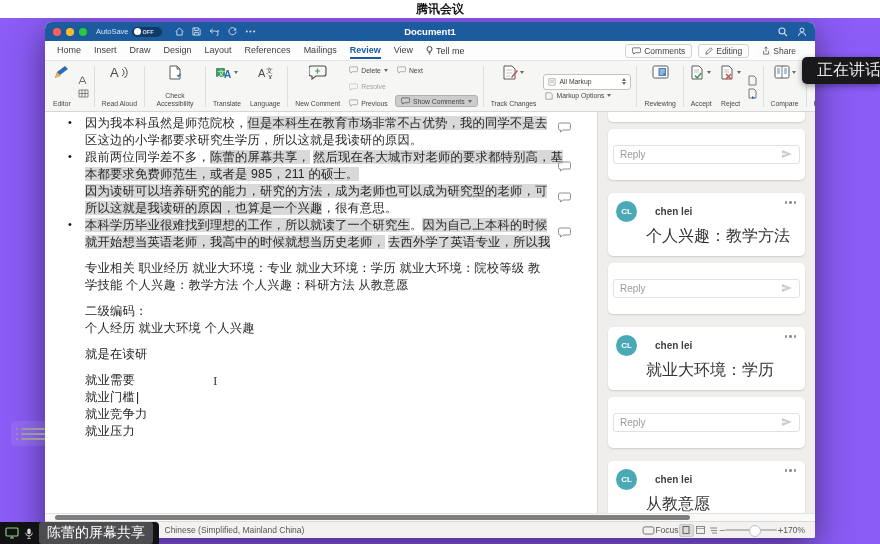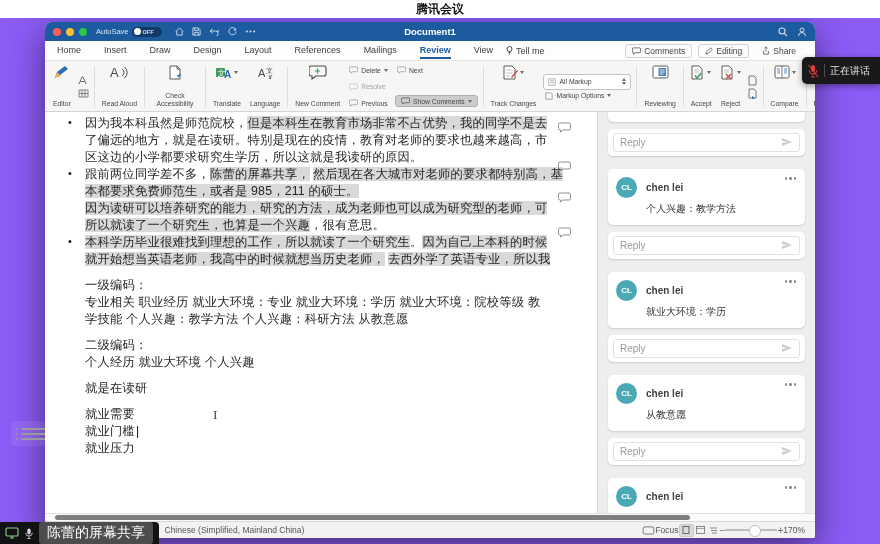--- a/index.html
+++ b/index.html
@@ -6,21 +6,21 @@
   .stage{position:relative;width:880px;height:544px;overflow:hidden;background:#8b5cf6;
          font-family:"Liberation Sans","DejaVu Sans",sans-serif;}
   
   .meetbar{position:absolute;top:0;left:0;right:0;height:18px;background:#ffffff;
            display:flex;align-items:center;justify-content:center;z-index:40}
   .meet-title{font-size:12px;color:#151515;font-weight:700}
   .ov-tr{position:absolute;top:57px;right:0;width:68px;height:27px;background:#19191b;
          border-radius:5px 0 0 5px;display:flex;align-items:center;gap:5px;padding:0 5px;
          overflow:hidden;z-index:30;box-shadow:0 2px 6px rgba(0,0,0,.4)}
   .ov-tr .sep{width:1px;height:13px;background:#4c4c4e}
-  .speaking{font-size:10px;color:#e8e8e8;white-space:nowrap}
+  .speaking{font-size:16px;color:#e8e8e8;white-space:nowrap}
   .ov-bl{position:absolute;left:0;bottom:0;height:22px;background:#121214;display:flex;
          align-items:center;gap:5px;padding:0 6px 0 5px;z-index:30;border-radius:0 4px 0 0}
   .share-tip{background:#4d4d50;color:#fff;font-size:14px;padding:2px 8px;border-radius:3px;white-space:nowrap}
   .left-list-icon{position:absolute;left:11px;top:421px;width:29px;height:25px;z-index:25;
          background:rgba(255,255,255,.08);border-radius:4px;display:flex;flex-direction:column;
          justify-content:center;gap:3px;padding:0 5px}
   .left-list-icon i{display:block;height:2px;background:#9a9a9c;border-radius:1px;position:relative;margin-left:5px}
   .left-list-icon i::before{content:"";position:absolute;left:-5px;top:0;width:2px;height:2px;background:#9a9a9c;border-radius:50%}
   
   .word{position:absolute;left:45px;top:22px;width:770px;height:516px;background:#fff;
@@ -71,28 +71,28 @@
   .dline .hl + .hl{margin-left:3px}
   .bullet{position:absolute;left:-17px;top:-1px;font-size:11px;color:#111}
   .blank{height:9px}
   .caret{color:#111;font-weight:400;margin-left:1px}
   .ibeam{position:absolute;left:128px;top:1px;font-size:11.5px;color:#3a3a3a;font-family:"DejaVu Serif",serif}
   .mbubble{position:absolute;right:26px}
   
   .panel{width:197px;background:#efeeec;border-left:1px solid #d8d8d8;padding:0 10px;overflow:hidden;flex:none}
   .ccard{background:#fff;border-radius:5px;box-shadow:0 1px 2px rgba(0,0,0,.14);padding:8px;position:relative}
   .ccard.stub{height:16px;margin-top:-6px;padding:0}
-  .crow{display:flex;align-items:center;gap:9px}
+  .crow{display:flex;align-items:center;gap:18px}
   .avatar{width:21px;height:21px;border-radius:50%;background:#4aa9b5;color:#fff;font-size:8px;font-weight:700;
           display:flex;align-items:center;justify-content:center;flex:none}
   .cname{font-size:10px;font-weight:700;color:#3f3f3f}
   .dots{position:absolute;right:9px;top:8px;display:flex;gap:2px}
   .dots i{width:2.5px;height:2.5px;border-radius:50%;background:#8d8d8d;display:block}
-  .ctext{margin:4px 0 1px 30px;font-size:10px;color:#333;white-space:nowrap}
-  .creply{background:#fff;border-radius:5px;box-shadow:0 1px 2px rgba(0,0,0,.14);padding:4px 5px;margin-top:7px}
+  .ctext{margin:4px 0 1px 30px;font-size:16px;color:#333;white-space:nowrap}
+  .creply{background:#fff;border-radius:5px;box-shadow:0 1px 2px rgba(0,0,0,.14);padding:16px 5px;margin-top:7px}
   .rinput{border:1px solid #e1e1e1;border-radius:3px;height:17px;display:flex;align-items:center;
           justify-content:space-between;padding:0 6px;font-size:10px;color:#9b9b9b}
   .gap13{margin-top:13px}
   
   .hscroll{height:7px;background:#fafafa;border-top:1px solid #e2e2e2;position:relative;flex:none}
   .hthumb{position:absolute;left:10px;top:1px;width:635px;height:5px;background:#7f7f7f;border-radius:3px}
   .statusbar{height:16px;background:#f3f2f1;border-top:1px solid #d9d9d9;display:flex;align-items:center;
              font-size:8.5px;color:#565656;padding:0 10px 0 60px;gap:7px;flex:none}
   .sb-right{margin-left:auto;display:flex;align-items:center;gap:0}
   .viewbtn{width:13px;height:11px;border-radius:2px;display:flex;align-items:center;justify-content:center}
@@ -151,21 +151,21 @@
             <path d="M6.3 6.3 9 9" stroke="#cfe0f2" stroke-width="1.1"></path>
           </svg>
         <svg width="10" height="10" viewBox="0 0 10 10">
             <circle cx="5" cy="3" r="2" fill="none" stroke="#cfe0f2" stroke-width="1"></circle>
             <path d="M1.5 9a3.5 3.5 0 0 1 7 0" fill="none" stroke="#cfe0f2" stroke-width="1"></path>
           </svg>
       </span>
     </div>
 
     <div class="menubar">
-      <span style="display:flex;gap:23px">
+      <span style="display:flex;gap:13px">
           <span class="mtab">Home</span>
           <span class="mtab">Insert</span>
           <span class="mtab">Draw</span>
           <span class="mtab">Design</span>
           <span class="mtab">Layout</span>
           <span class="mtab">References</span>
           <span class="mtab">Mailings</span>
           <span class="mtab active">Review</span>
           <span class="mtab">View</span>
         </span>
@@ -394,40 +394,39 @@
         </span>
         <span class="rlabel">Protect</span>
       </div>
 
     </div>
 
     <div class="content">
       <div class="docarea">
         <div>
             <div class="dline"><span class="bullet">•</span><span>因为我本科虽然是师范院校，</span><span class="hl">但是本科生在教育市场非常不占优势，我的同学不是去</span></div>
-            <div class="dline"><span>了偏远的地方，就是在读研。特别是现在的疫情，教育对老师的要求也越来越高，市</span></div>
             <div class="dline"><span>区这边的小学都要求研究生学历，所以这就是我读研的原因。</span></div>
             <div class="dline"><span class="bullet">•</span><span>跟前两位同学差不多，</span><span class="hl">陈蕾的屏幕共享，</span><span class="hl">然后现在各大城市对老师的要求都特别高，基</span></div>
             <div class="dline"><span class="hl">本都要求免费师范生，或者是 985，211 的硕士。</span></div>
             <div class="dline"><span class="hl">因为读研可以培养研究的能力，研究的方法，成为老师也可以成为研究型的老师，可</span></div>
-            <div class="dline"><span class="hl">所以就读了一个研究生，也算是一个兴趣</span><span>，很有意思。</span></div>
+            <div class="dline"><span class="hl">所以这就是我读研的原因，也算是一个兴趣</span><span>，很有意思。</span></div>
             <div class="dline"><span class="bullet">•</span><span class="hl">本科学历毕业很难找到理想的工作，所以就读了一个研究生</span><span>。</span><span class="hl">因为自己上本科的时候</span></div>
             <div class="dline"><span class="hl">就开始想当英语老师，我高中的时候就想当历史老师，</span><span class="hl">去西外学了英语专业，所以我</span></div>
             <div class="blank"></div>
-            <div class="dline"><span>一级编码：</span></div>
             <div class="dline"><span>专业相关 职业经历 就业大环境：专业 就业大环境：学历  就业大环境：院校等级  教</span></div>
             <div class="dline"><span>学技能 个人兴趣：教学方法  个人兴趣：科研方法 从教意愿</span></div>
             <div class="blank"></div>
             <div class="dline"><span>二级编码：</span></div>
             <div class="dline"><span>个人经历  就业大环境 个人兴趣</span></div>
             <div class="blank"></div>
             <div class="dline"><span>就是在读研</span></div>
             <div class="blank"></div>
             <div class="dline"><span>就业需要</span><span class="ibeam">I</span></div>
             <div class="dline"><span>就业门槛</span><span class="caret">|</span></div>
+            <div class="dline"><span>就业竞争力</span></div>
             <div class="dline"><span>就业压力</span></div>
           </div>
         <div>
             <span class="mbubble" style="top: 7px;">
   <svg width="13" height="11" viewBox="0 0 13 11">
                 <path d="M2 1h9a1.5 1.5 0 0 1 1.5 1.5v4A1.5 1.5 0 0 1 11 8H5L2.5 10V8H2A1.5 1.5 0 0 1 .5 6.5v-4A1.5 1.5 0 0 1 2 1z" fill="none" stroke="#8f8f8f" stroke-width="1"></path>
               </svg>
 </span>
             <span class="mbubble" style="top: 46px;">
   <svg width="13" height="11" viewBox="0 0 13 11">

